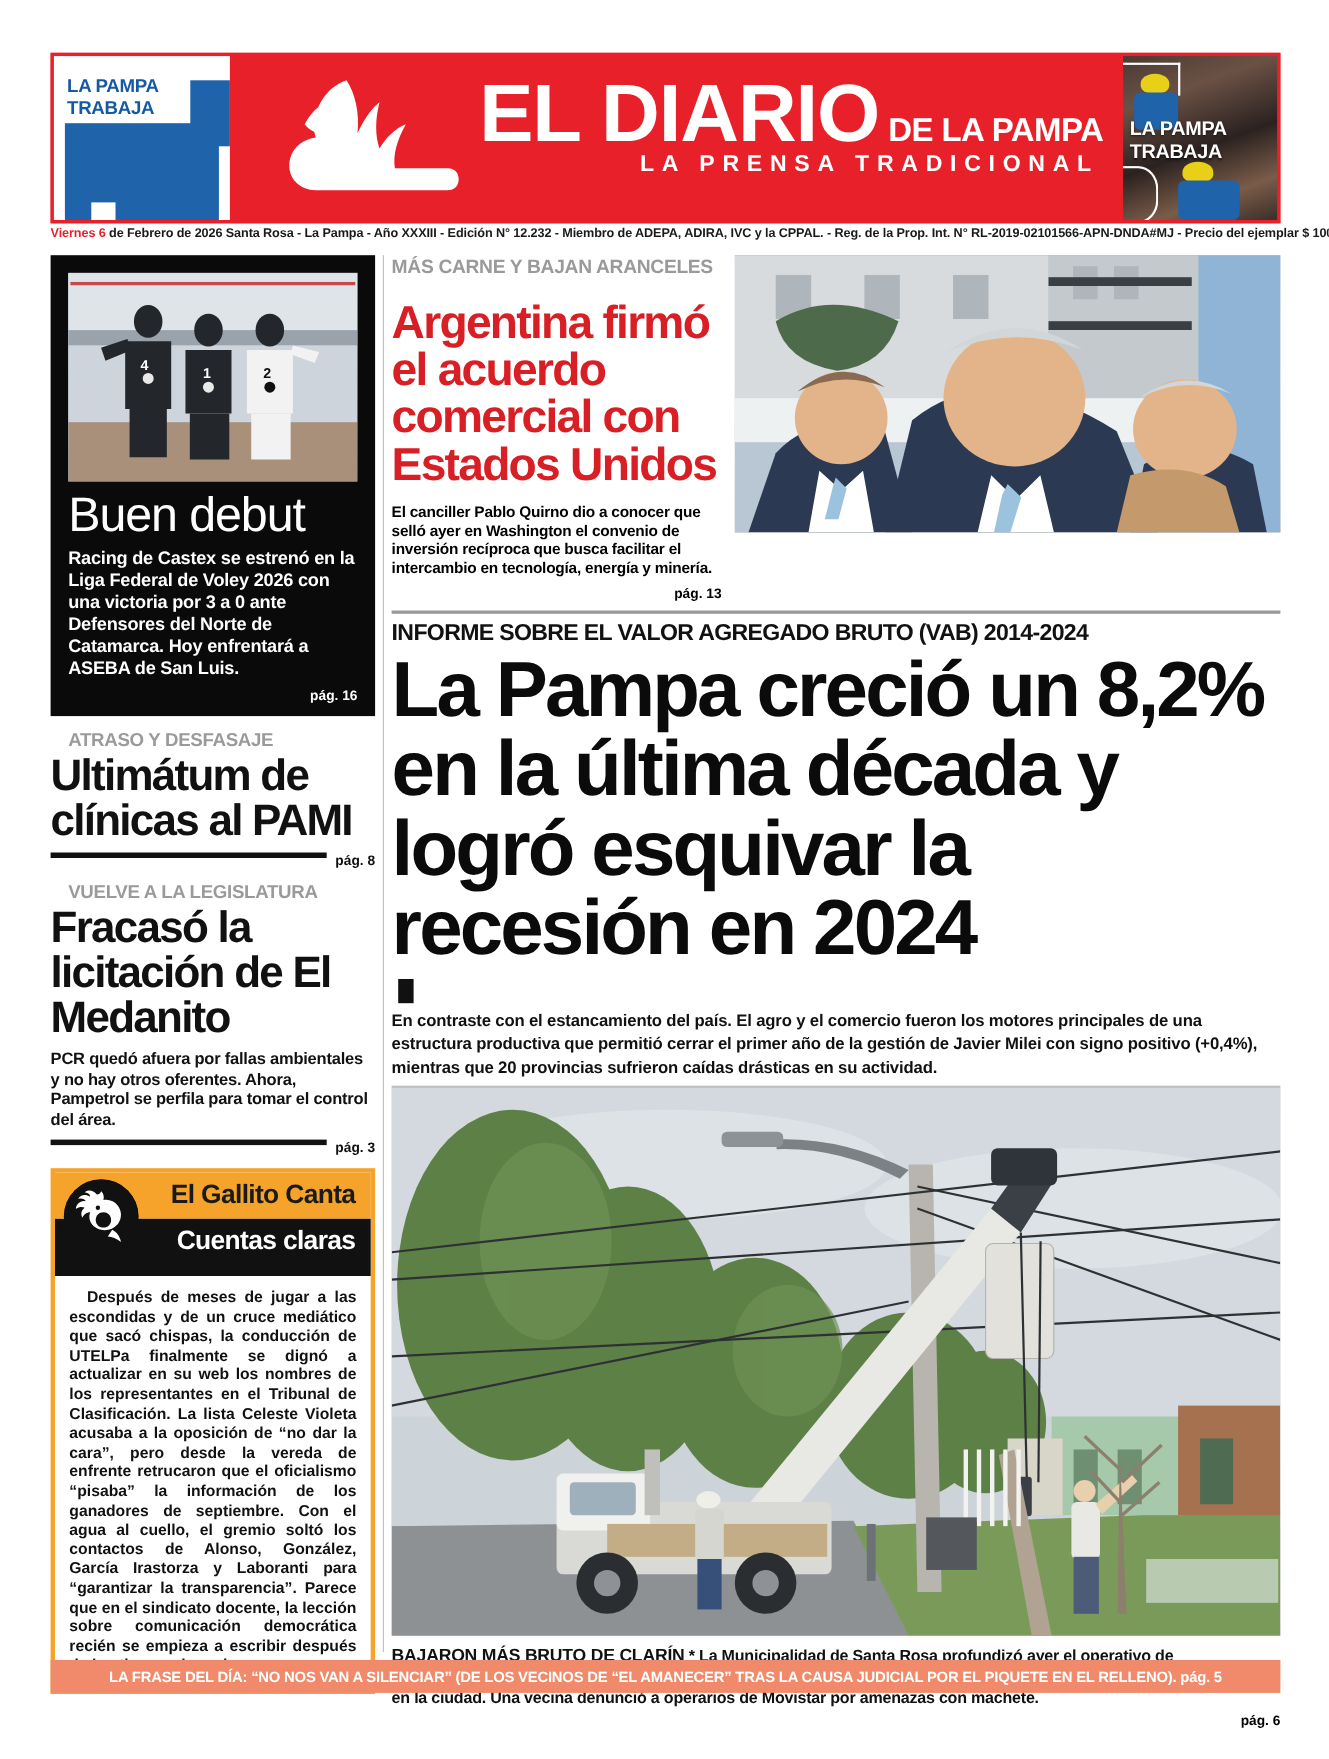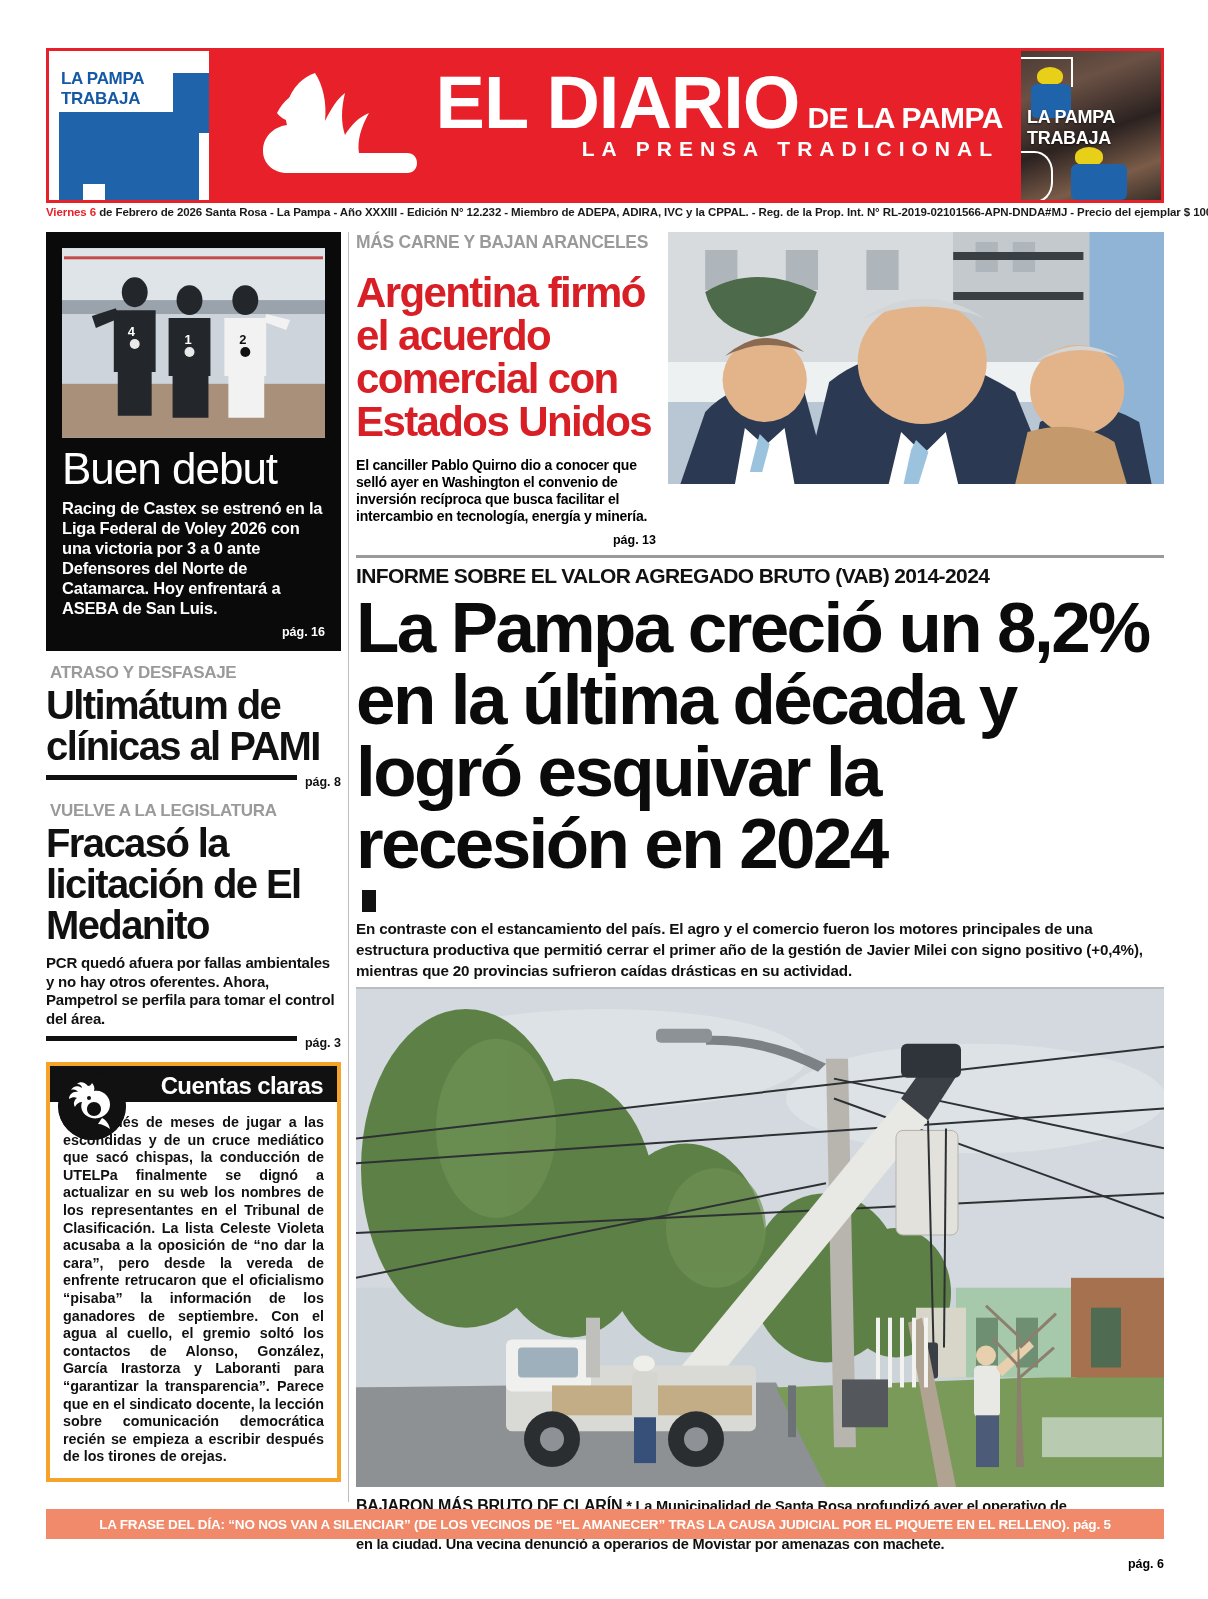--- a/index.html
+++ b/index.html
@@ -93,35 +93,35 @@
   .blackbox { background:#0a0a0a; padding:16px 16px 12px 16px; color:#fff; }
   .blackbox .photo {
     width:100%; height:190px; position:relative; overflow:hidden;
     background: linear-gradient(180deg, #cfd6dd 0%, #aeb8c2 40%, #8a949e 70%, #5e6771 100%);
   }
   .bb-title { font-size:44px; font-weight:400; letter-spacing:-1px; margin:10px 0 8px 0; line-height:42px; }
   .bb-text { font-size:16.5px; font-weight:700; line-height:20px; letter-spacing:-0.2px; }
   .bb-pag { text-align:right; font-size:12.5px; font-weight:700; margin-top:7px; }
 
   
-  .kicker { color:#9a9a9a; font-weight:800; font-size:17px; letter-spacing:-0.3px; margin:12px 0 2px 4px; }
+  .kicker { color:#9a9a9a; font-weight:800; font-size:17px; letter-spacing:-0.3px; margin:12px 0 2px 16px; }
   .lhead { font-size:40px; font-weight:800; line-height:41px; letter-spacing:-1.6px; color:#111; }
   .lbody { font-size:15px; font-weight:700; line-height:18.5px; color:#111; margin-top:8px; letter-spacing:-0.2px; }
   .rule-row { display:flex; align-items:flex-start; gap:8px; margin:8px 0 0 0; }
   .rule-row .bar { flex:1; height:5px; background:#111; }
   .rule-row .pg { font-size:12.5px; font-weight:700; color:#111; }
 
   
   .gallito { margin-top:12px; border:4px solid #f5a32a; background:#fff; position:relative; }
   .gallito-head { background:#f5a32a; height:42px; position:relative; }
   .gallito-head .gtitle {
     position:absolute; right:14px; top:7px; font-size:24px; font-weight:800;
     color:#1a1a1a; letter-spacing:-0.6px;
   }
-  .gallito-sub { background:#111; height:36px; position:relative; }
+  .gallito-sub { background:#111; height:52px; position:relative; }
   .gallito-sub .stitle {
     position:absolute; right:14px; top:6px; font-size:24px; font-weight:800;
     color:#fff; letter-spacing:-0.6px;
   }
   .rooster {
     position:absolute; left:8px; top:6px; width:68px; height:68px; border-radius:50%;
     background:#111; z-index:5; overflow:hidden;
   }
   .gallito-body {
     padding:12px 13px 12px 13px; font-size:14.3px; line-height:17.6px;
@@ -287,20 +287,23 @@
     <div class="gallito">
       <div class="rooster">
         <svg viewBox="0 0 68 68" style="width:100%;height:100%;display:block">
           <circle cx="34" cy="34" r="34" fill="#111"></circle>
           <path fill="#fff" d="M30 14 c-3 -4 -8 -5 -11 -2 c3 0 5 2 5 4 c-4 -3 -9 -2 -11 2 c3 -1 6 0 7 2 c-5 -1 -9 3 -9 7 c3 -2 6 -2 8 -1 c-3 2 -4 6 -2 9 c1 -3 4 -5 7 -5 c-2 5 0 11 5 14 c6 4 15 3 20 -3 c4 -5 4 -12 0 -17 c-3 -4 -8 -6 -13 -5 c1 -3 0 -6 -2 -8 c-1 2 -2 3 -4 3 z"></path>
           <path fill="#111" d="M36 30 c4 0 7 3 7 7 c0 4 -3 7 -7 7 c-4 0 -7 -3 -7 -7 c0 -4 3 -7 7 -7 z"></path>
           <circle cx="31" cy="26" r="2" fill="#111"></circle>
           <path fill="#fff" d="M44 46 c4 2 7 6 8 11 c-4 -3 -8 -5 -12 -5 z"></path>
         </svg>
       </div>
+      <div class="gallito-head">
+        <div class="gtitle">El Gallito Canta</div>
+      </div>
       <div class="gallito-sub">
         <div class="stitle">Cuentas claras</div>
       </div>
       <div class="gallito-body"><span class="indent"></span><span>Después de meses de jugar a las escondidas y de un cruce mediático que sacó chispas, la conducción de UTELPa finalmente se dignó a actualizar en su web los nombres de los representantes en el Tribunal de Clasificación. La lista Celeste Violeta acusaba a la oposición de “no dar la cara”, pero desde la vereda de enfrente retrucaron que el oficialismo “pisaba” la información de los ganadores de septiembre. Con el agua al cuello, el gremio soltó los contactos de Alonso, González, García Irastorza y Laboranti para “garantizar la transparencia”. Parece que en el sindicato docente, la lección sobre comunicación democrática recién se empieza a escribir después de los tirones de orejas.</span></div>
     </div>
   </div>
 
   <div class="col-main">
 
     <div class="top-article">

